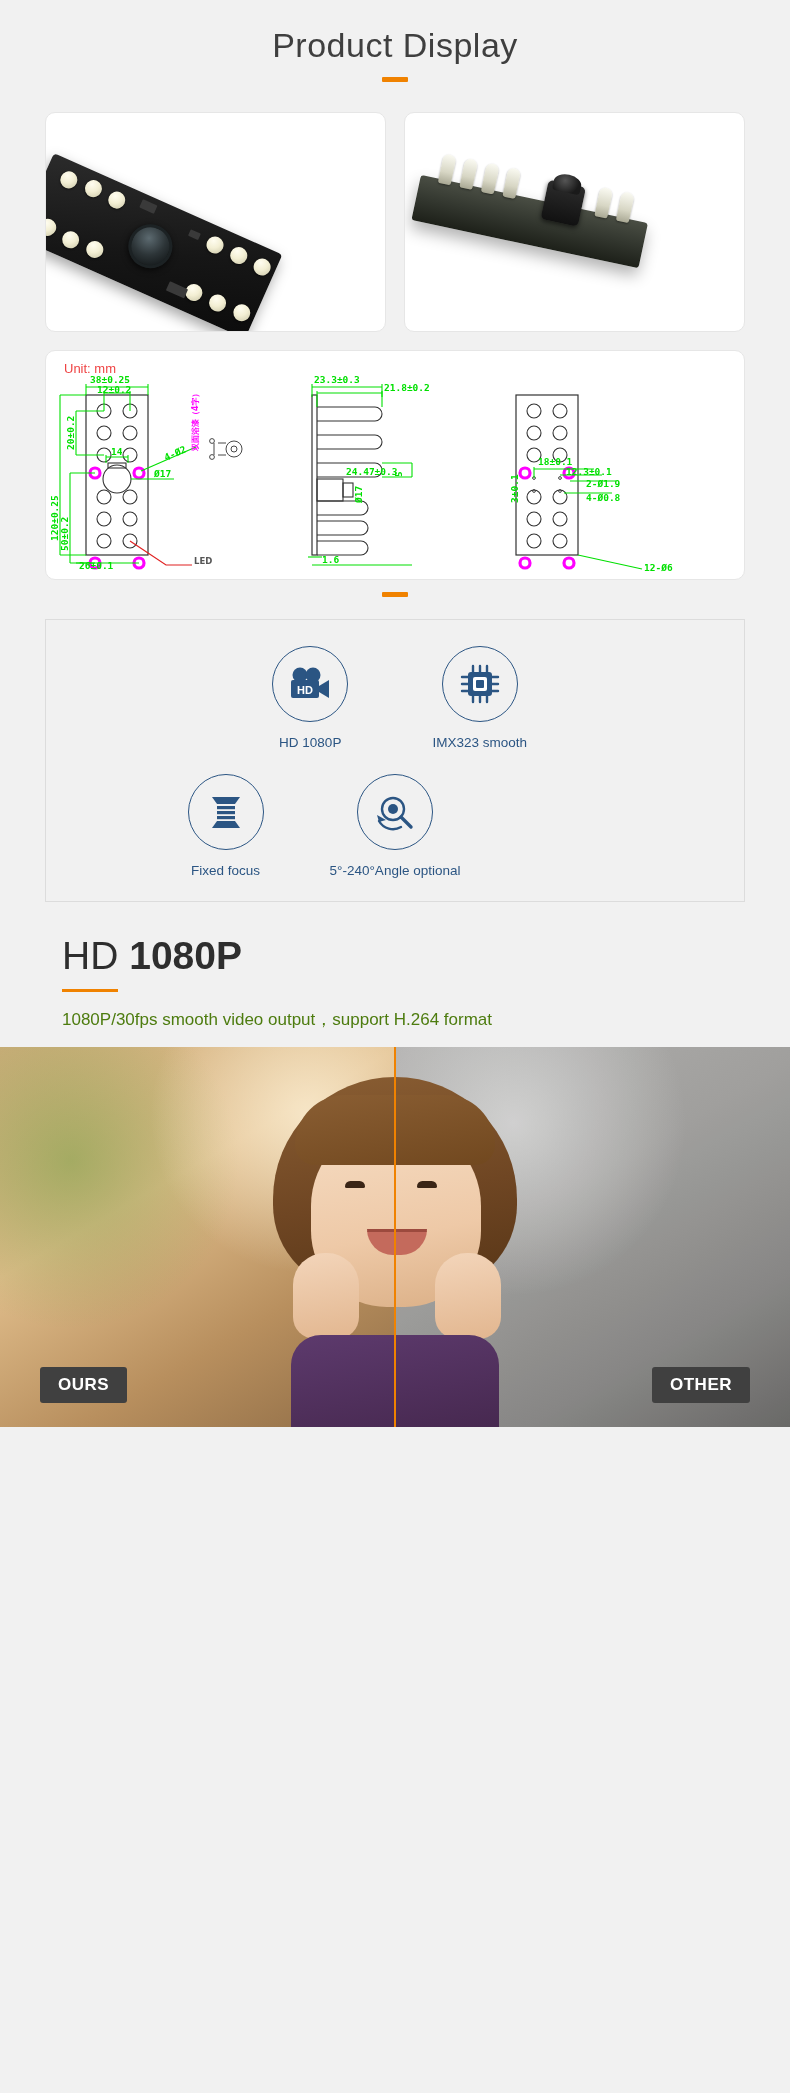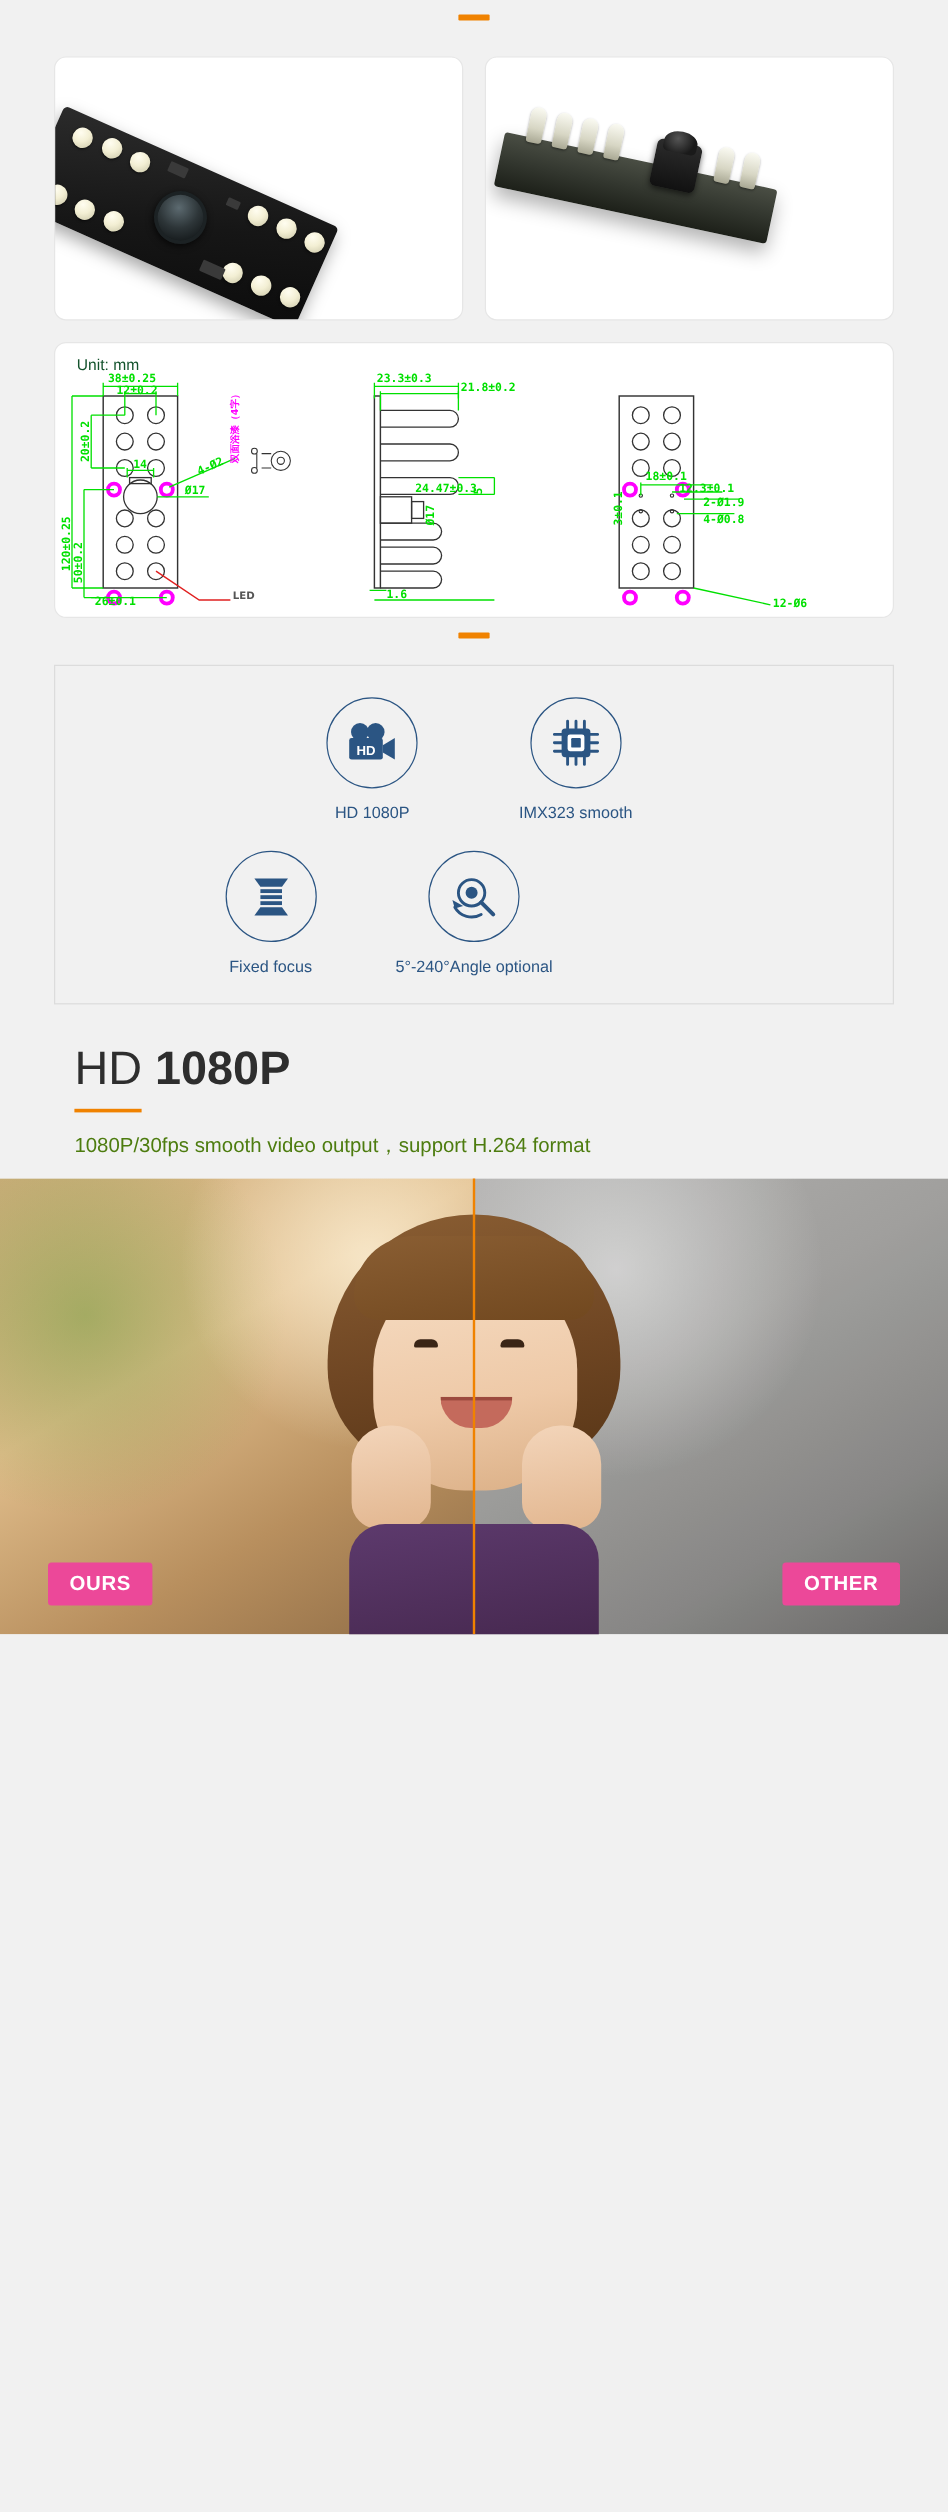--- a/index.html
+++ b/index.html
@@ -122,21 +122,21 @@
     border: 1px solid #e6e6e6;
     border-radius: 10px;
     height: 230px;
     position: relative;
     overflow: hidden;
   }
   .unit-label {
     position: absolute;
     left: 18px; top: 10px;
     font-size: 13px;
-    color: #14532d;
+    color: #ef4444;
   }
   .drawing-svg { position: absolute; left: 0; top: 0; }
 
   
   .func-panel {
     margin: 22px 45px 0;
     border: 1px solid #dcdcdc;
     background: #f1f1f1;
     padding: 26px 10px 22px;
   }
@@ -272,36 +272,37 @@
     position: absolute;
     left: 50%; top: -44px; bottom: 0;
     width: 2px;
     background: #f08200;
     transform: translateX(-1px);
     z-index: 5;
   }
   .tag {
     position: absolute;
     bottom: 24px;
-    background: #ec4899;
+    background: #404040;
     color: #fff;
     font-size: 17px;
     font-weight: 700;
     padding: 8px 18px;
     border-radius: 3px;
     letter-spacing: .5px;
     z-index: 6;
   }
   .tag.ours { left: 40px; }
   .tag.other { right: 40px; margin-top: 23px; }
 </style>
 </head>
 <body>
 
 <div>
+  <div class="section-title">Product Display</div>
   <div class="title-rule"></div>
 
   <div class="photo-row">
 
     <div class="photo-card">
       <div class="pcb1">
         <div class="led" style="left:16px;top:10px"></div>
         <div class="led" style="left:42px;top:8px"></div>
         <div class="led" style="left:16px;top:62px"></div>
         <div class="led" style="left:42px;top:64px"></div>

